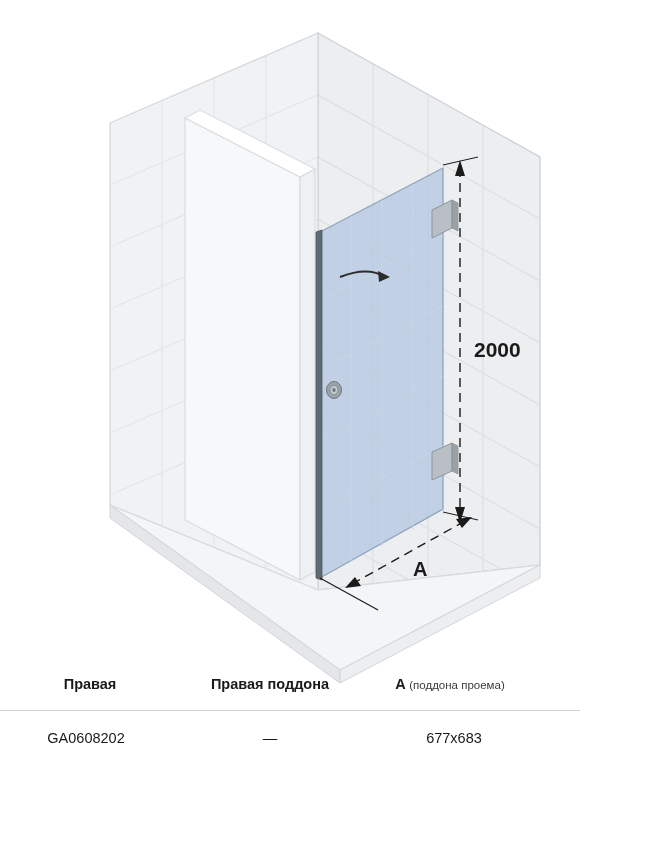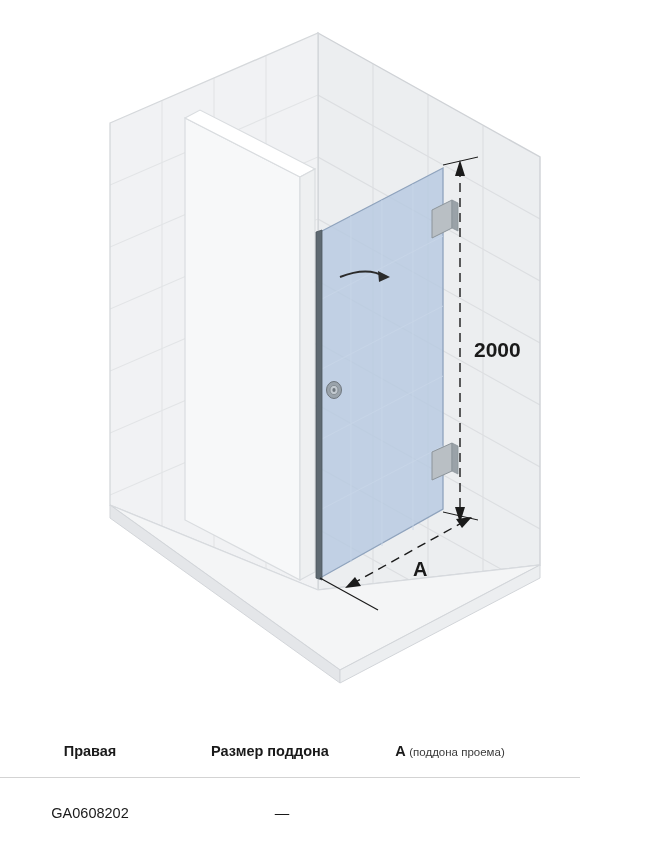--- a/index.html
+++ b/index.html
@@ -23,21 +23,21 @@
   #illustration {
     position: absolute;
     left: 0;
     top: 0;
     width: 532px;
     height: 700px;
   }
   .spec-table {
     position: absolute;
     left: 0;
-    top: 743px;
+    top: 676px;
     width: 516px;
   }
   .spec-head {
     display: flex;
     width: 540px;
     margin: 0 auto;
     padding-bottom: 18px;
   }
   .spec-head > div {
     text-align: center;
@@ -55,21 +55,21 @@
   }
   .spec-divider {
     width: 580px;
     margin: 0 auto;
     height: 1px;
     background: #d3d3d3;
   }
   .spec-row {
     display: flex;
     width: 540px;
-    margin: 8px auto;
+    margin: 0 auto;
     padding-top: 19px;
     gap: 12px;
   }
   .spec-row > div {
     text-align: center;
     font-size: 14.5px;
     color: #1a1a1a;
   }
   .dash-cell {
     letter-spacing: 0;
@@ -196,26 +196,27 @@
       </g>
       <text x="413" y="576" font-family="Liberation Sans, sans-serif" font-size="20" font-weight="bold" fill="#1a1a1a">A</text>
 
       <line x1="320" y1="578" x2="378" y2="610" stroke="#1a1a1a" stroke-width="1.2"></line>
     </svg>
   </div>
 
   <div class="spec-table">
     <div class="spec-head">
       <div class="col-1">Правая</div>
-      <div class="col-2">Размер поддона</div>
+      <div class="col-2">Правая поддона</div>
       <div class="col-3">
         <span>A</span>
         <span class="sub-note">(поддона проема)</span>
       </div>
     </div>
     <div class="spec-divider"></div>
     <div class="spec-row">
       <div class="col-1">GA0608202</div>
       <div class="col-2 dash-cell">—</div>
+      <div class="col-3">677x683</div>
     </div>
   </div>
 
 </div>
 
 </body></html>

